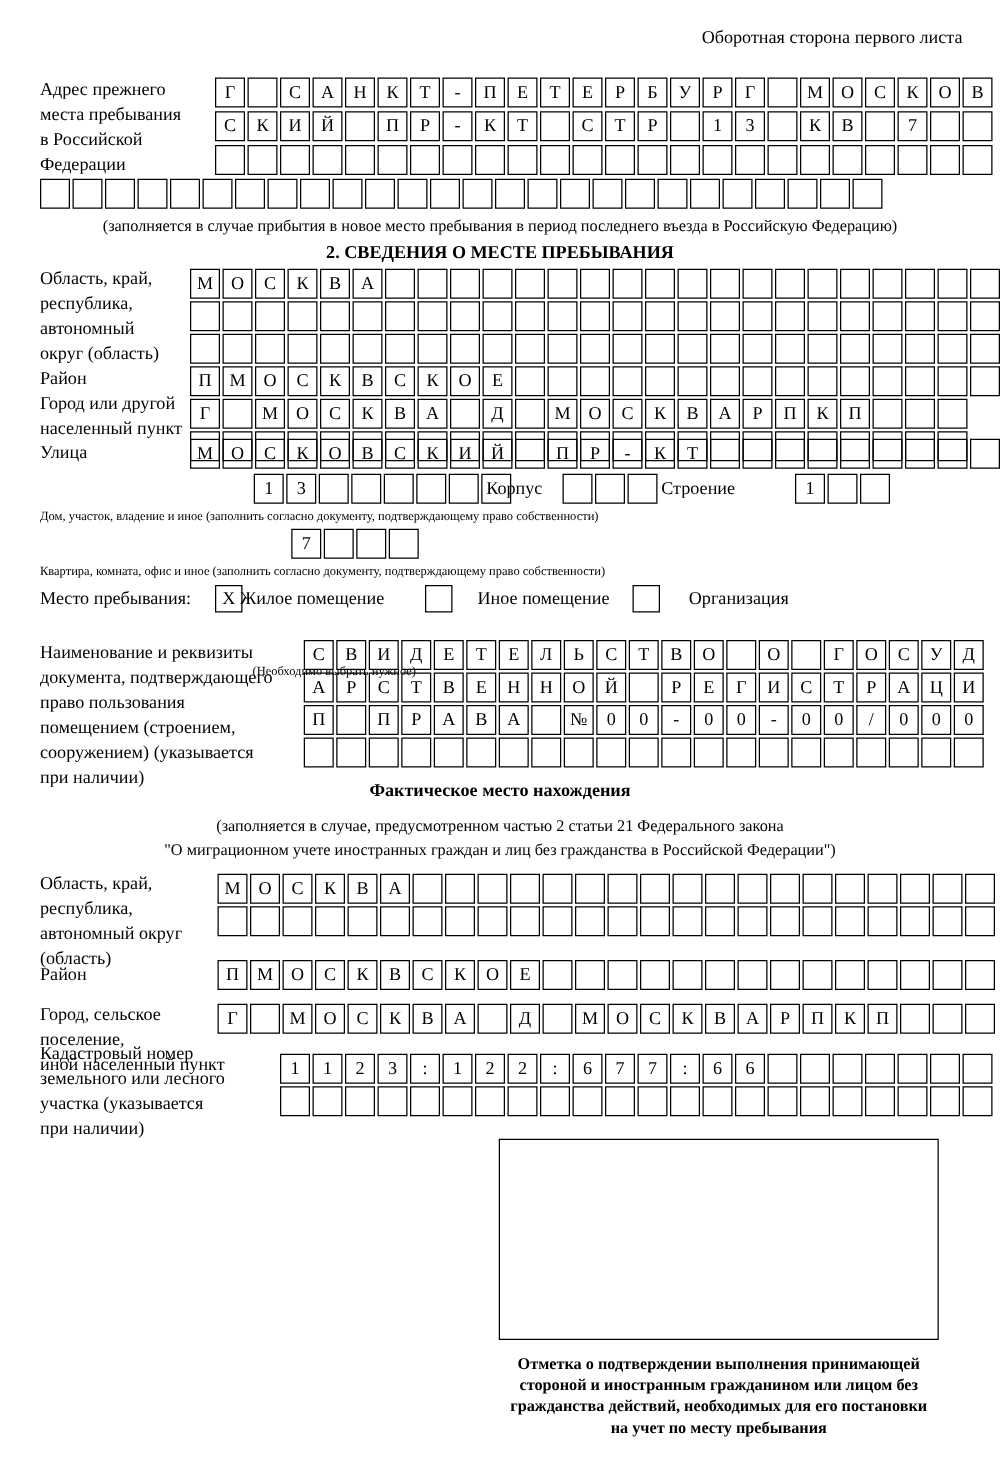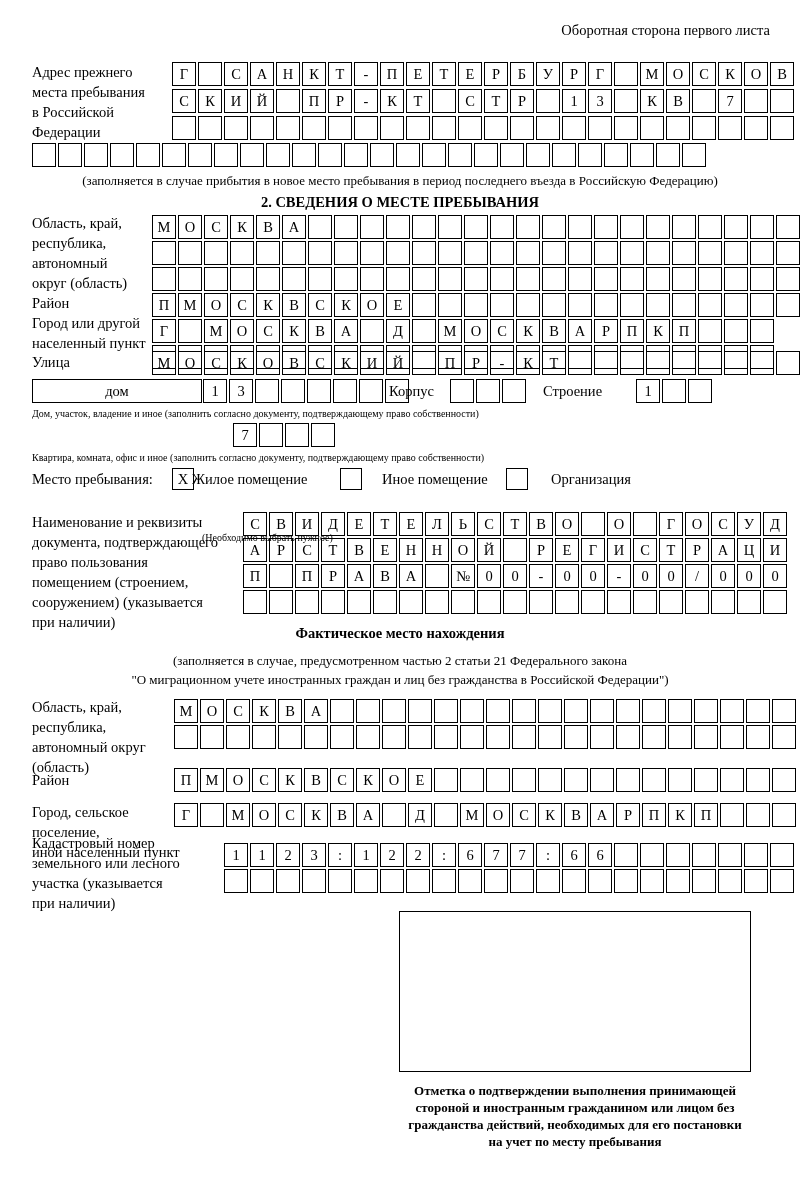--- a/index.html
+++ b/index.html
@@ -412,38 +412,37 @@
     <div class="cell"></div>
     <div class="cell"></div>
     <div class="cell"></div>
     <div class="cell"></div>
     <div class="cell"></div>
     <div class="cell"></div>
     <div class="cell"></div>
     <div class="cell"></div>
   </div>
 
-  <div class="abs boxlabel" style="top:379px; left:32px; width:170px;">дом</div>
   <div class="row" style="top:379px; left:203px;">
     <div class="cell">1</div>
     <div class="cell">3</div>
     <div class="cell"></div>
     <div class="cell"></div>
     <div class="cell"></div>
     <div class="cell"></div>
     <div class="cell"></div>
     <div class="cell"></div>
   </div>
   <div class="abs plain" style="top:380px; left:389px;">Корпус</div>
   <div class="row" style="top:379px; left:450px;">
     <div class="cell"></div>
     <div class="cell"></div>
     <div class="cell"></div>
   </div>
-  <div class="abs plain" style="top:380px; left:543px;">Строение</div>
+  <div class="abs plain" style="top:380px; left:529px;">Строение</div>
   <div class="row" style="top:379px; left:636px;">
     <div class="cell">1</div>
     <div class="cell"></div>
     <div class="cell"></div>
   </div>
   <div class="abs lbl-s" style="top:404px; left:32px; width:736px;">Дом, участок, владение и иное (заполнить согласно документу, подтверждающему право собственности)</div>
 
   <div class="row" style="top:423px; left:233px;">
     <div class="cell">7</div>
     <div class="cell"></div>

